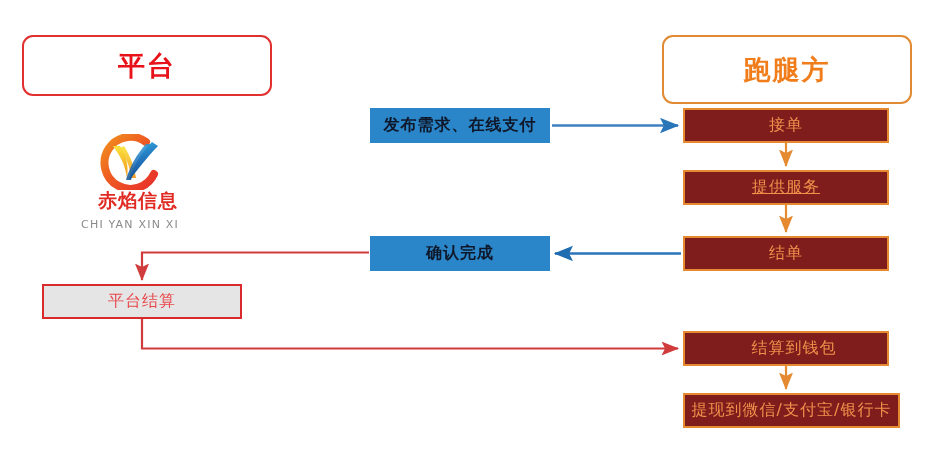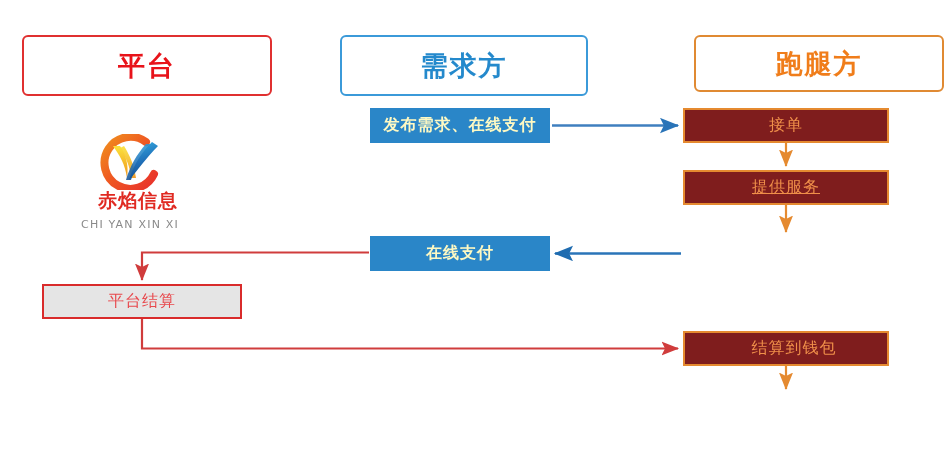--- a/index.html
+++ b/index.html
@@ -17,44 +17,43 @@
     background: #ffffff;
     overflow: hidden;
   }
 
   
   .col-header {
     position: absolute;
     box-sizing: border-box;
     border-width: 2px;
     border-style: solid;
-    border-radius: 6px;
+    border-radius: 11px;
     background: #ffffff;
     display: flex;
     align-items: center;
     justify-content: center;
     font-weight: bold;
     font-size: 27px;
     letter-spacing: 2px;
   }
   #hdr-platform {
     left: 22px; top: 35px; width: 250px; height: 61px;
     border-color: #e03030;
     color: #e8131a;
   }
   #hdr-demand {
     left: 340px; top: 35px; width: 248px; height: 61px;
     border-color: #3b9ad9;
     color: #2489cc;
   }
   #hdr-runner {
-    left: 662px; top: 35px; width: 250px; height: 57px;
+    left: 662px; top: 35px; width: 250px; height: 69px;
     border-color: #e08a33;
     color: #f07d1a;
-    margin-left: 32px;
   }
 
   
   .node {
     position: absolute;
     box-sizing: border-box;
     display: flex;
     align-items: center;
     justify-content: center;
     text-align: center;
@@ -69,21 +68,21 @@
   }
   .node-red {
     border: 2px solid #d92b2b;
     background: #e5e5e5;
     color: #e8484c;
     font-size: 16px;
     letter-spacing: 1px;
   }
   .node-blue-fill {
     background: #2a86c8;
-    color: #fef9c3;
+    color: #0f172a;
     font-size: 16px;
     font-weight: bold;
     letter-spacing: 1px;
     border: none;
   }
 
   
   #node-publish   { left: 370px; top: 108px; width: 180px; height: 35px; }
   #node-confirm   { left: 370px; top: 236px; width: 180px; height: 35px; }
 
@@ -170,35 +169,36 @@
 
     <path d="M 369 252.5 L 142 252.5 L 142 280" fill="none" stroke="#d03c3c" stroke-width="2.2" marker-end="url(#ah-red)"></path>
 
     <path d="M 142 319 L 142 348.5 L 678 348.5" fill="none" stroke="#d03c3c" stroke-width="2.2" marker-end="url(#ah-red)"></path>
 
     <line x1="786" y1="366" x2="786" y2="389" stroke="#e58a30" stroke-width="2.2" marker-end="url(#ah-orange)"></line>
   </svg>
 
   <div class="col-header" id="hdr-platform">平台</div>
 
-  <div class="col-header" id="hdr-demand">需求方</div>
 
   <div class="col-header" id="hdr-runner">跑腿方</div>
 
   <div class="node node-blue-fill" id="node-publish">发布需求、在线支付</div>
 
-  <div class="node node-blue-fill" id="node-confirm">在线支付</div>
+  <div class="node node-blue-fill" id="node-confirm">确认完成</div>
 
   <div class="node node-orange" id="node-accept">接单</div>
 
   <div class="node node-orange" id="node-service">提供服务</div>
 
+  <div class="node node-orange" id="node-settle">结单</div>
 
   <div class="node node-orange" id="node-wallet">结算到钱包</div>
 
+  <div class="node node-orange" id="node-withdraw">提现到微信/支付宝/银行卡</div>
 
   <div class="node node-red" id="node-platform-settle">平台结算</div>
 
   <div id="logo-block">
     <svg id="logo-mark" viewBox="0 0 100 56" xmlns="http://www.w3.org/2000/svg">
       <defs>
         <linearGradient id="ringGrad" x1="0" y1="0" x2="1" y2="1">
           <stop offset="0%" stop-color="#f0901e"></stop>
           <stop offset="45%" stop-color="#ef5a22"></stop>
           <stop offset="100%" stop-color="#e8302c"></stop>

